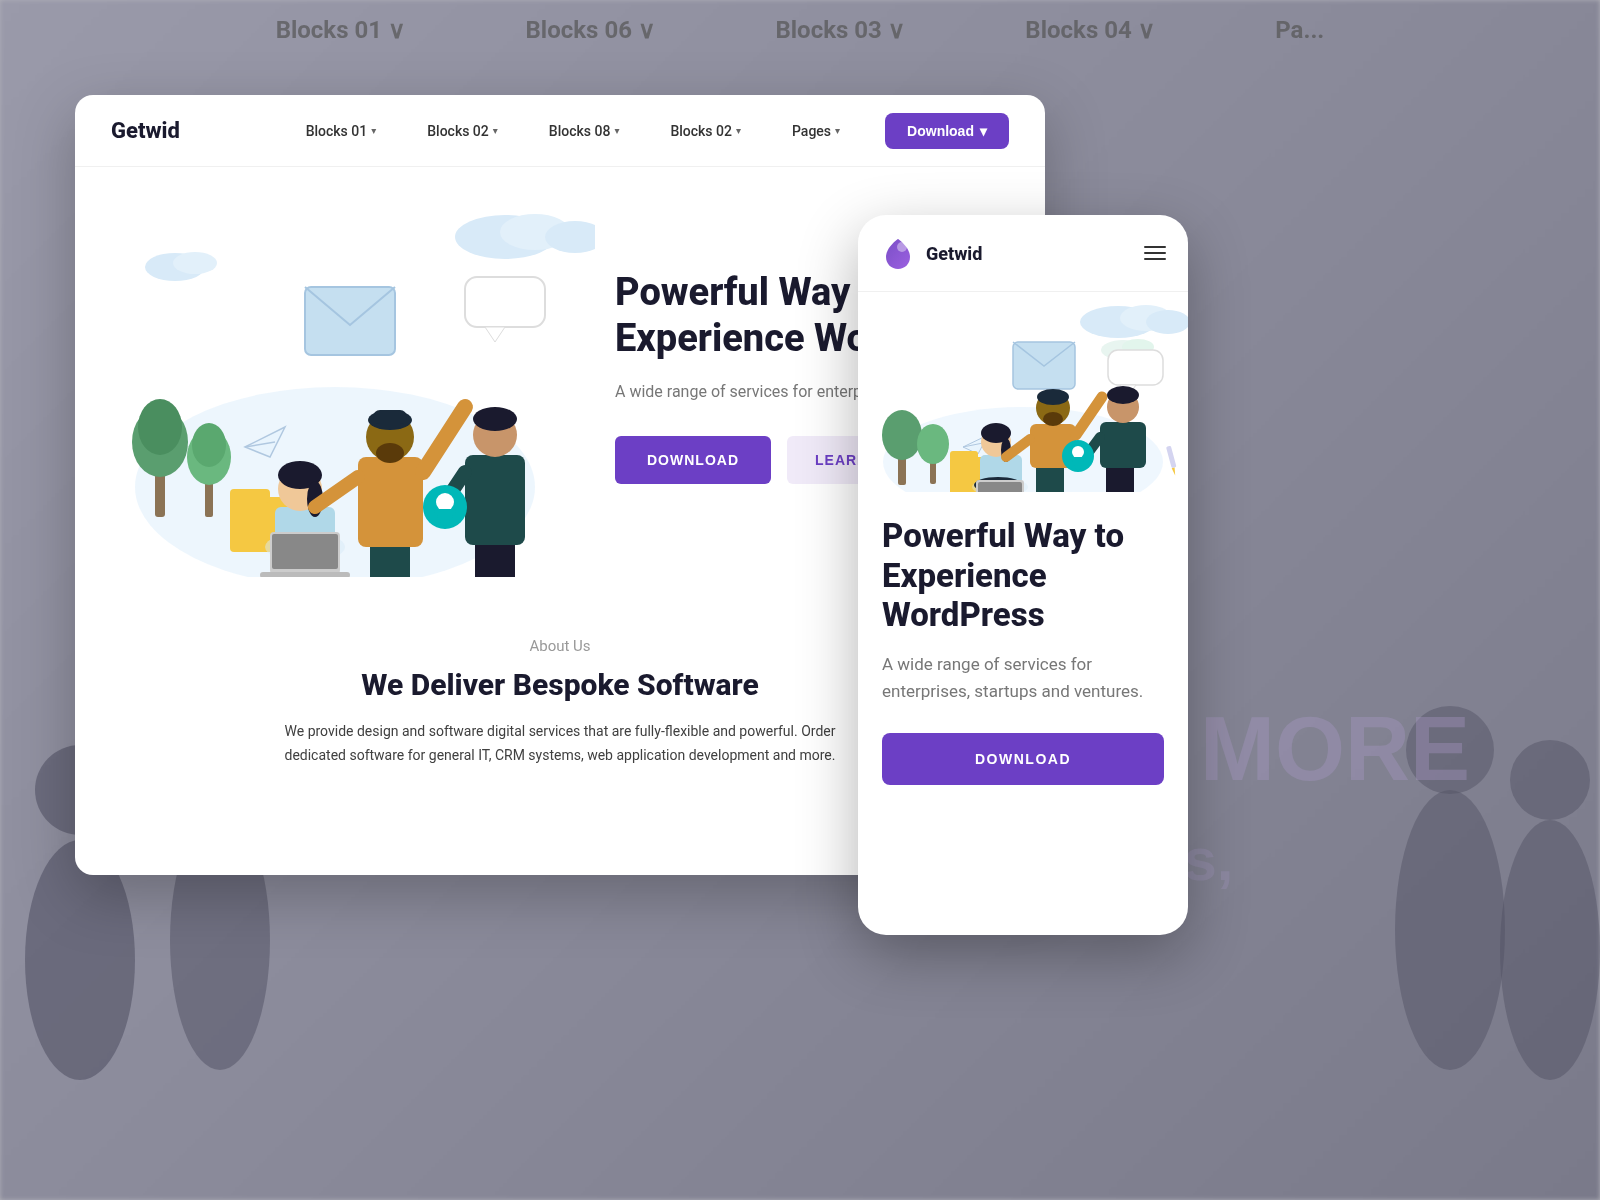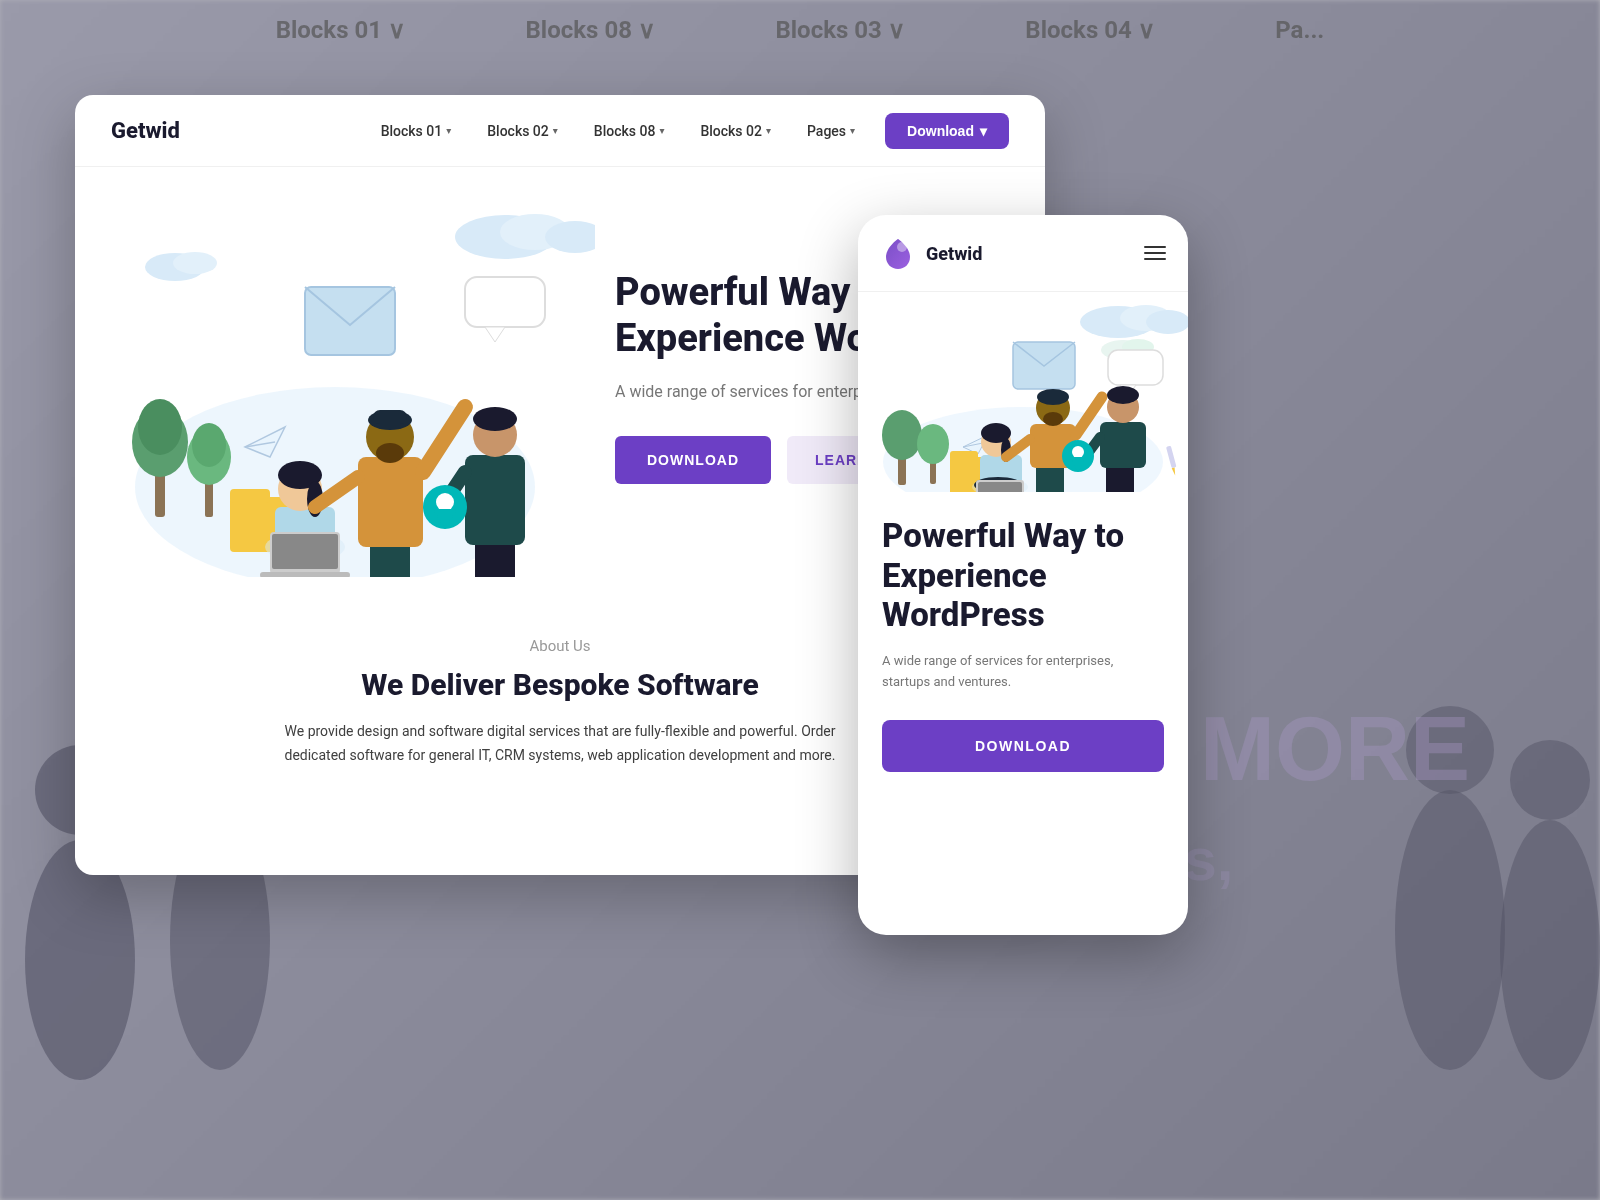--- a/index.html
+++ b/index.html
@@ -80,21 +80,21 @@
     .desktop-logo {
       font-size: 22px;
       font-weight: 800;
       color: #1a1a2e;
       margin-right: auto;
     }
 
     .desktop-nav-items {
       display: flex;
       align-items: center;
-      gap: 8px;
+      gap: 23px;
     }
 
     .nav-item {
       display: flex;
       align-items: center;
       gap: 4px;
       padding: 8px 14px;
       font-size: 14px;
       color: #333;
       cursor: pointer;
@@ -280,21 +280,21 @@
 
     .mobile-hero-title {
       font-size: 33px;
       font-weight: 800;
       color: #1a1a2e;
       line-height: 1.2;
       margin-bottom: 16px;
     }
 
     .mobile-hero-subtitle {
-      font-size: 13px;
+      font-size: 17px;
       color: #777;
       line-height: 1.6;
       margin-bottom: 28px;
     }
 
     .mobile-download-btn {
       background: #6c3fc5;
       color: #fff;
       border: none;
       padding: 18px;
@@ -316,21 +316,21 @@
       height: 100%;
     }
   </style>
 </head>
 <body>
 
 <div class="bg-layer"></div>
 
 <div class="bg-nav">
   <span class="bg-nav-item">Blocks 01 ∨</span>
-  <span class="bg-nav-item">Blocks 08 ∨</span>
+  <span class="bg-nav-item">Blocks 06 ∨</span>
   <span class="bg-nav-item">Blocks 03 ∨</span>
   <span class="bg-nav-item">Blocks 04 ∨</span>
   <span class="bg-nav-item">Pa...</span>
 </div>
 
 <div class="bg-hero">
 
   <svg width="1600" height="1140" viewBox="0 0 1600 1140" style="position:absolute;top:0;left:0;opacity:0.5;">
 
     <text x="700" y="400" font-size="110" font-weight="900" fill="rgba(0,0,0,0.12)" font-family="sans-serif">y t</text>

